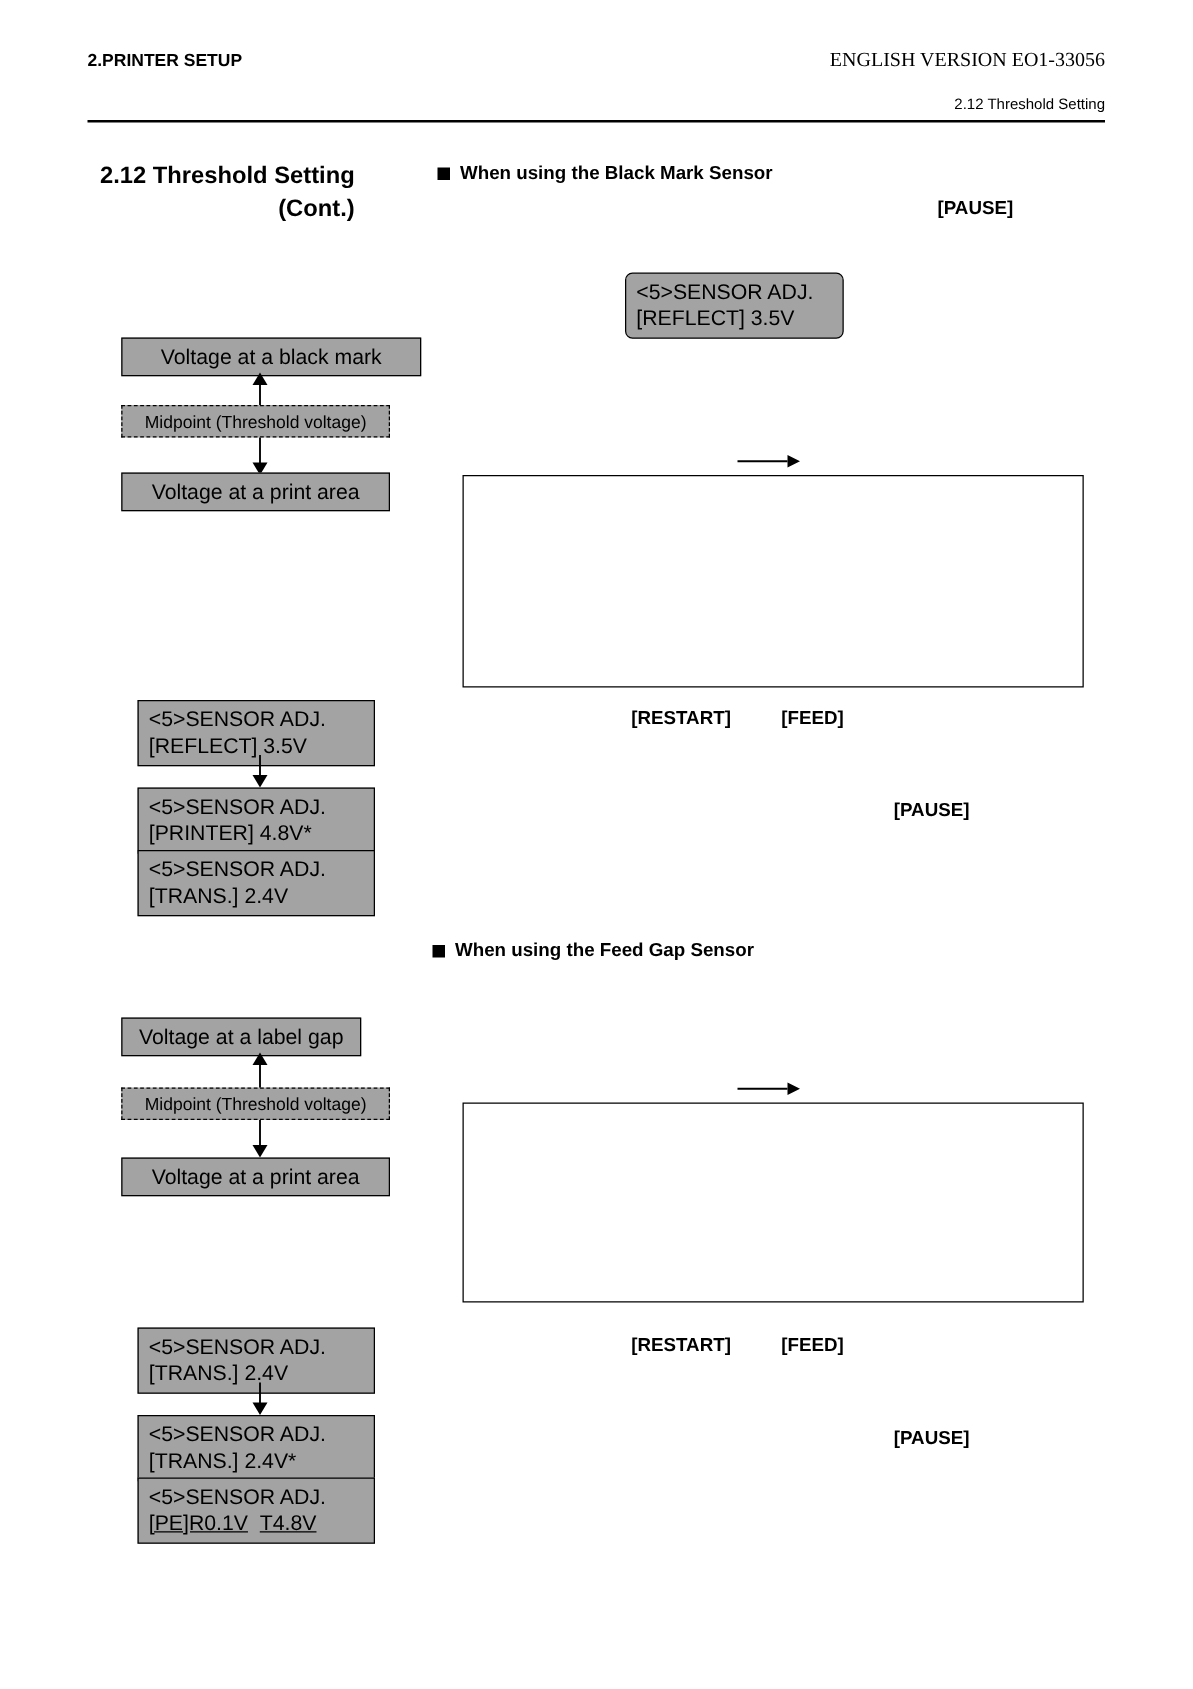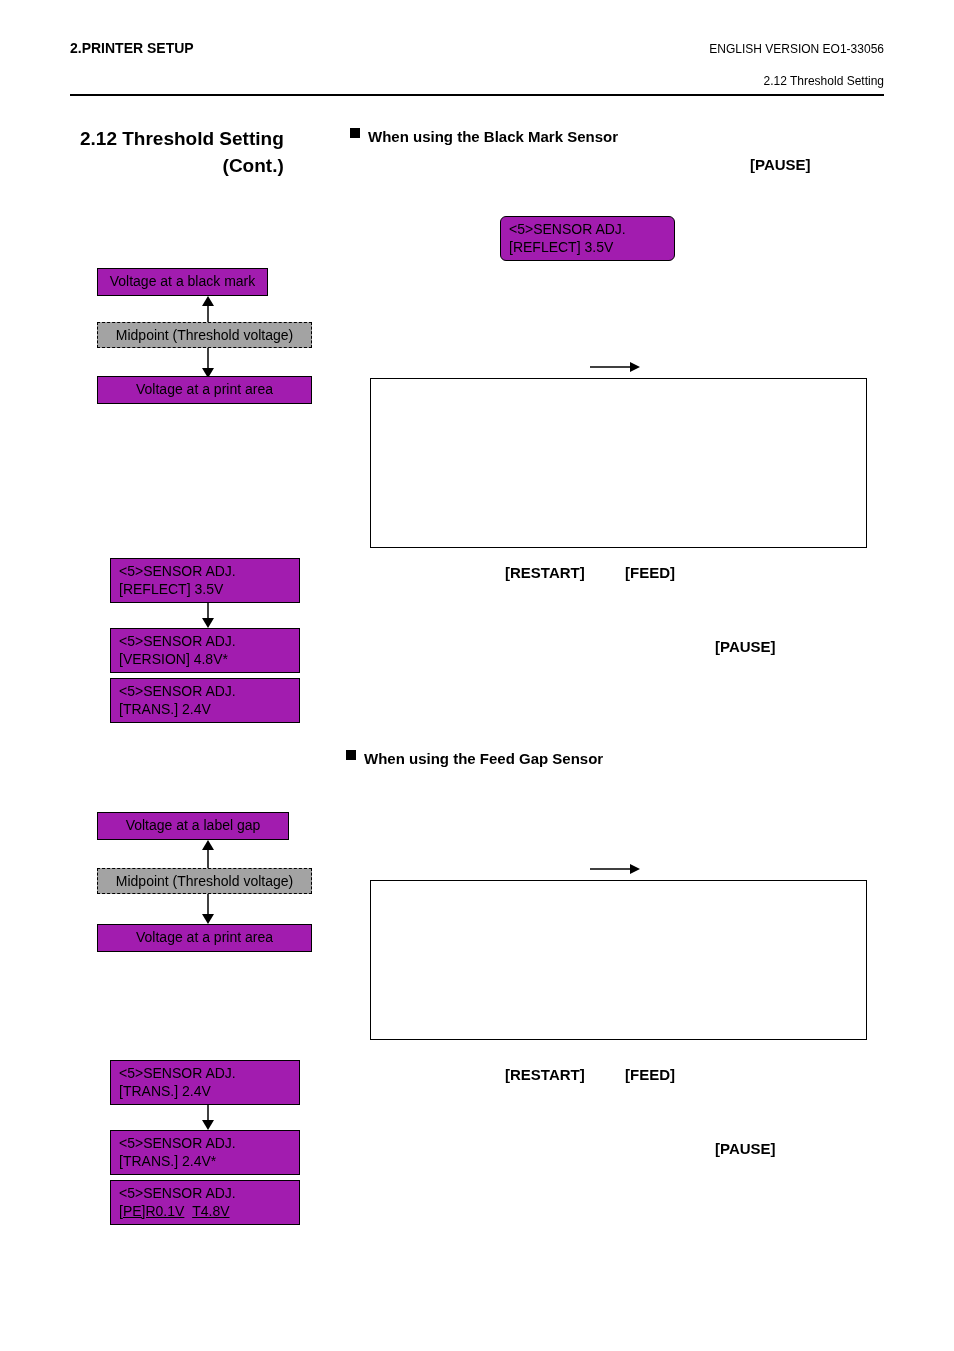--- a/index.html
+++ b/index.html
@@ -13,29 +13,30 @@
   .page {
     width: 954px;
     height: 1351px;
     position: relative;
     box-sizing: border-box;
     padding: 40px 70px 20px 70px;
   }
   .header-row {
     display: flex;
     justify-content: space-between;
-    align-items: flex-end;
+    align-items: flex-start;
   }
   .header-left {
     font-weight: bold;
     font-size: 14px;
   }
   .header-right {
-    font-size: 12px;
+    font-size: 16px;
     text-align: right;
+    font-family: Liberation Serif, serif;
   }
   .subheader-right {
     font-size: 12px;
     text-align: right;
     margin-top: 18px;
   }
   .rule {
     border: none;
     border-top: 2px solid #000;
     margin: 6px 0 0 0;
@@ -46,37 +47,38 @@
   }
   .section-title {
     font-weight: bold;
     font-size: 19px;
     line-height: 1.4;
   }
   .bullet-line {
     font-weight: bold;
     font-size: 15px;
     display: flex;
+    align-items: center;
     gap: 8px;
   }
   .bullet-sq {
     display: inline-block;
     width: 10px;
     height: 10px;
     background: #000;
   }
   .key-label {
     font-weight: bold;
     font-size: 15px;
   }
   .box {
     border: 1px solid #000;
     padding: 4px 8px;
-    background: #a21caf;
-    font-size: 14px;
+    background: #a3a3a3;
+    font-size: 17px;
     box-sizing: border-box;
     line-height: 1.25;
   }
   .box-dashed {
     border: 1px dashed #000;
     padding: 4px 8px;
     background: #a3a3a3;
     font-size: 14px;
     box-sizing: border-box;
   }
@@ -121,21 +123,21 @@
       <span class="bullet-sq"></span>
       <span>When using the Black Mark Sensor</span>
     </div>
     <div class="abs key-label" style="left:680px; top:30px;">[PAUSE]</div>
 
     <div class="abs box" style="left:430px; top:90px; width:175px; border-radius:6px;">
       <div>&lt;5&gt;SENSOR ADJ.</div>
       <div>[REFLECT] 3.5V</div>
     </div>
 
-    <div class="abs box center-text" style="left:27px; top:142px; width:171px;">Voltage at a black mark</div>
+    <div class="abs box center-text" style="left:27px; top:142px; width:240px;">Voltage at a black mark</div>
     <svg class="abs" style="left:128px; top:170px;" width="20" height="30">
       <line x1="10" y1="30" x2="10" y2="6" stroke="#000" stroke-width="1.5"></line>
       <polygon points="10,0 4,10 16,10" fill="#000"></polygon>
     </svg>
     <div class="abs box-dashed center-text" style="left:27px; top:196px; width:215px;">Midpoint (Threshold voltage)</div>
     <svg class="abs" style="left:128px; top:222px;" width="20" height="30">
       <line x1="10" y1="0" x2="10" y2="24" stroke="#000" stroke-width="1.5"></line>
       <polygon points="10,30 4,20 16,20" fill="#000"></polygon>
     </svg>
     <div class="abs box center-text" style="left:27px; top:250px; width:215px;">Voltage at a print area</div>
@@ -153,21 +155,21 @@
     <div class="abs box" style="left:40px; top:432px; width:190px;">
       <div>&lt;5&gt;SENSOR ADJ.</div>
       <div>[REFLECT] 3.5V</div>
     </div>
     <svg class="abs" style="left:128px; top:476px;" width="20" height="26">
       <line x1="10" y1="0" x2="10" y2="20" stroke="#000" stroke-width="1.5"></line>
       <polygon points="10,26 4,16 16,16" fill="#000"></polygon>
     </svg>
     <div class="abs box" style="left:40px; top:502px; width:190px;">
       <div>&lt;5&gt;SENSOR ADJ.</div>
-      <div>[VERSION] 4.8V*</div>
+      <div>[PRINTER] 4.8V*</div>
     </div>
     <div class="abs box" style="left:40px; top:552px; width:190px;">
       <div>&lt;5&gt;SENSOR ADJ.</div>
       <div>[TRANS.] 2.4V</div>
     </div>
 
     <div class="abs bullet-line" style="left:276px; top:624px;">
       <span class="bullet-sq"></span>
       <span>When using the Feed Gap Sensor</span>
     </div>

